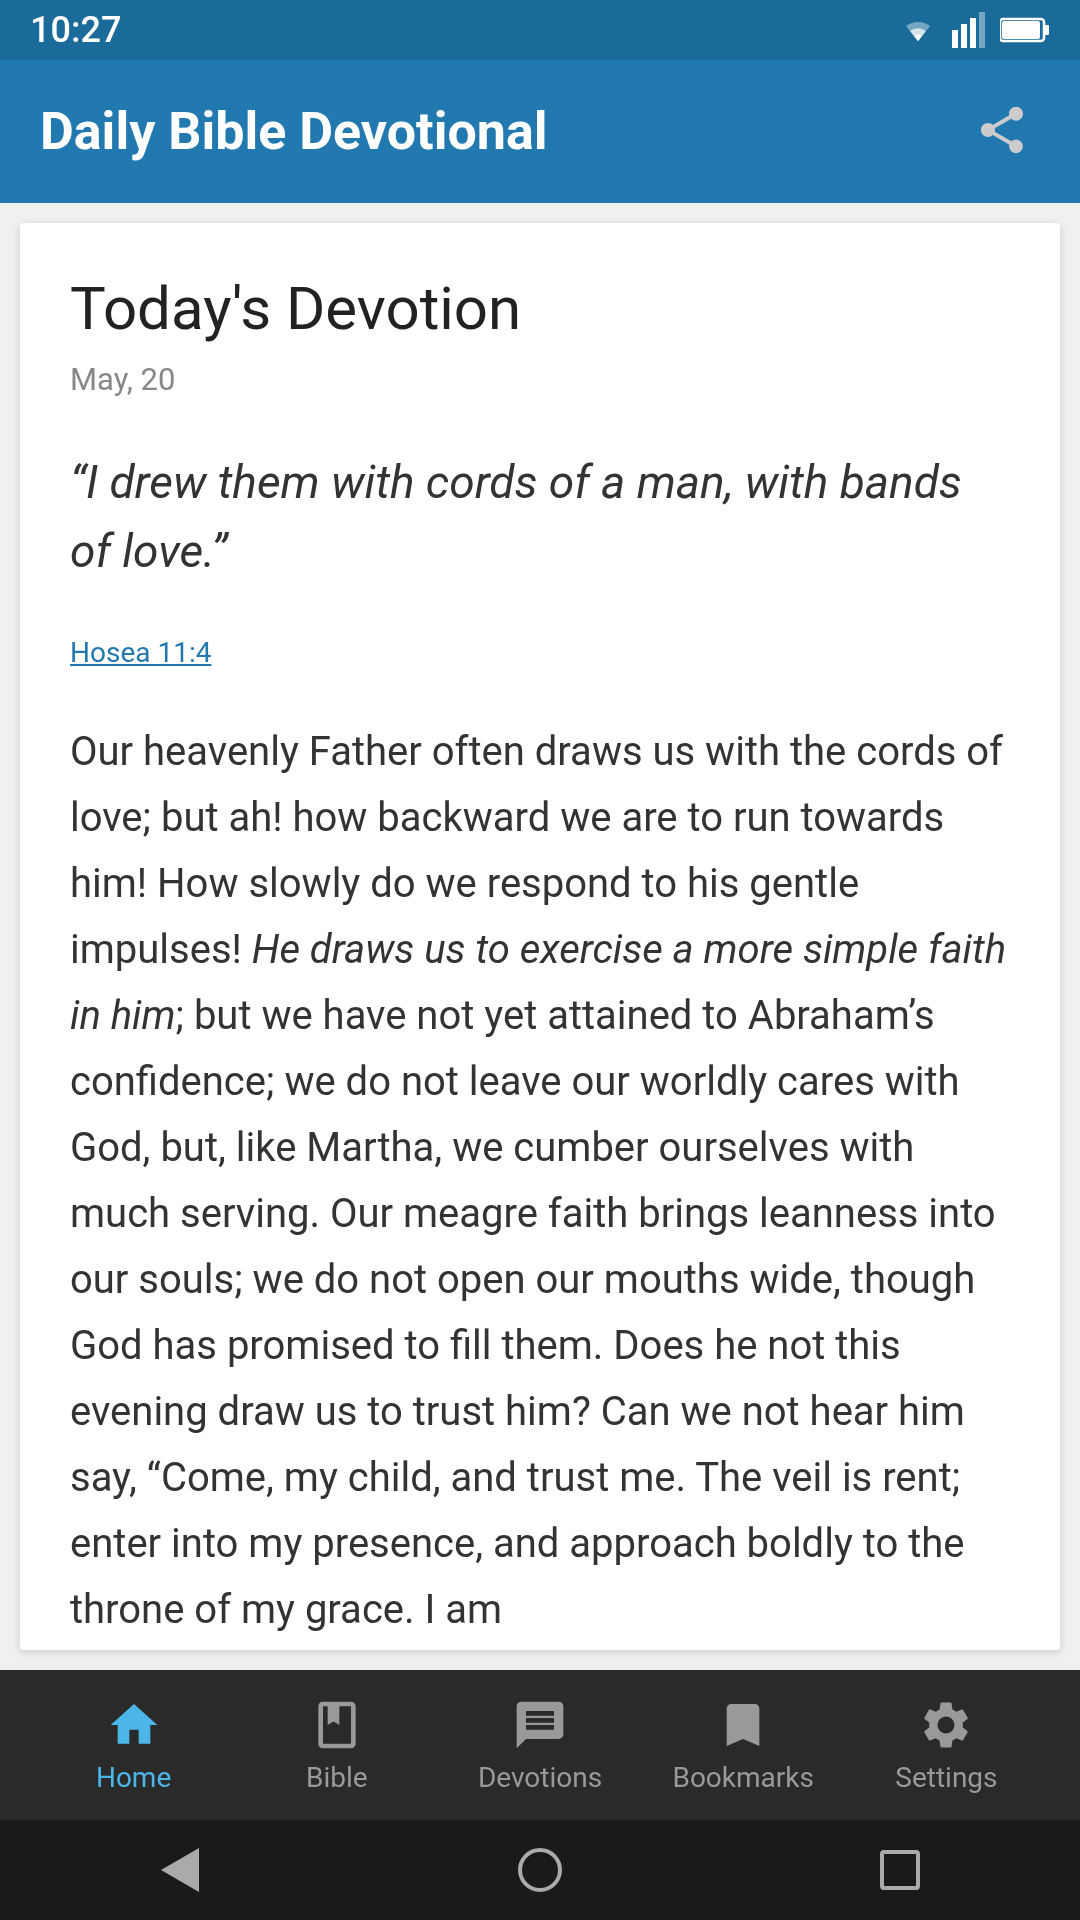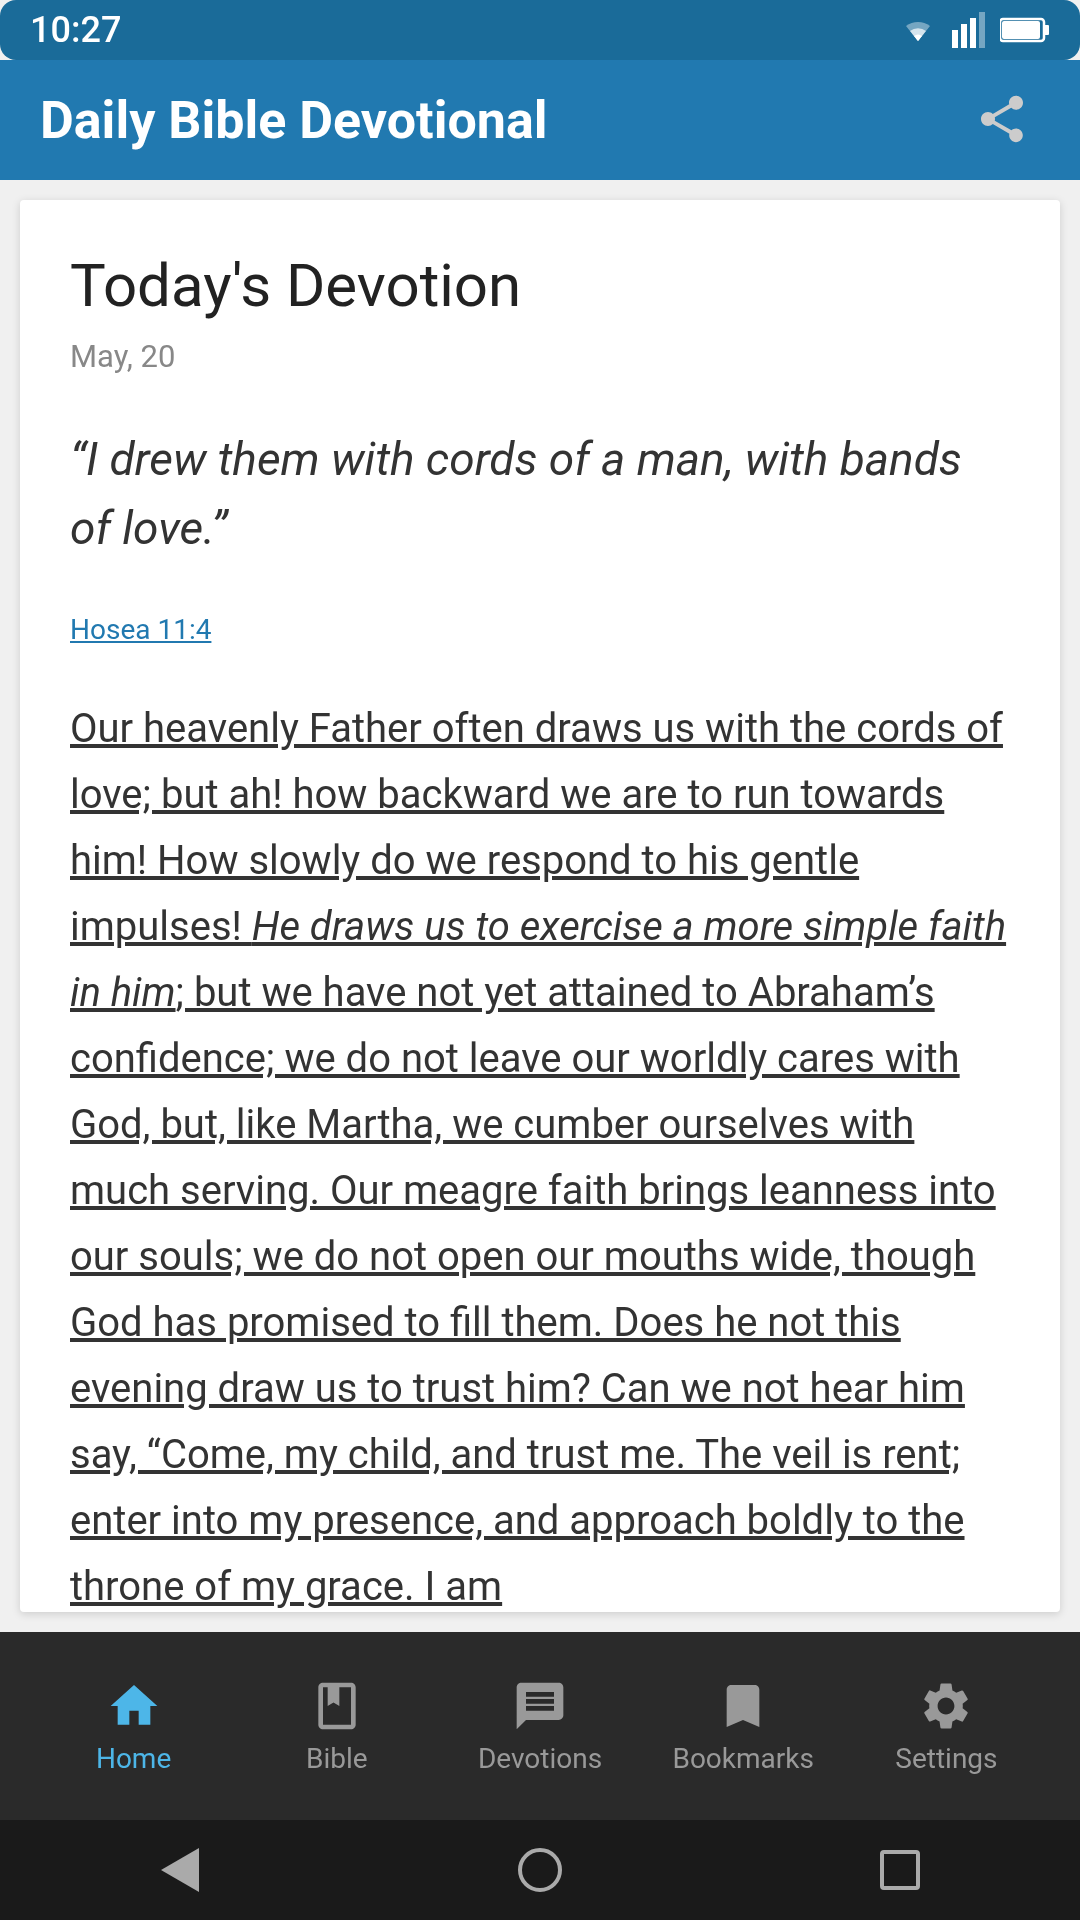--- a/index.html
+++ b/index.html
@@ -20,21 +20,20 @@
     }
 
     
     .status-bar {
       background: #1a6b99;
       height: 60px;
       display: flex;
       align-items: center;
       justify-content: space-between;
       padding: 0 30px;
-      border-radius: 16px;
     }
 
     .status-time {
       color: white;
       font-size: 36px;
       font-weight: 500;
     }
 
     .status-icons {
       display: flex;
@@ -42,21 +41,21 @@
       gap: 12px;
     }
 
     .status-icons svg {
       fill: white;
     }
 
     
     .app-bar {
       background: #2179b0;
-      height: 120px;
+      height: 143px;
       display: flex;
       align-items: center;
       justify-content: space-between;
       padding: 0 40px;
     }
 
     .app-title {
       color: white;
       font-size: 52px;
       font-weight: bold;
@@ -108,31 +107,30 @@
       text-decoration: underline;
       cursor: pointer;
       margin-bottom: 50px;
       display: block;
     }
 
     .devotion-text {
       font-size: 40px;
       color: #333;
       line-height: 1.65;
-      text-decoration: underline;
     }
 
     .devotion-text .italic-part {
       font-style: italic;
     }
 
     
     .bottom-nav {
       background: #2a2a2a;
-      height: 188px;
+      height: 150px;
       display: flex;
       align-items: center;
       justify-content: space-around;
       padding: 0 32px;
     }
 
     .nav-item {
       display: flex;
       flex-direction: column;
       align-items: center;

